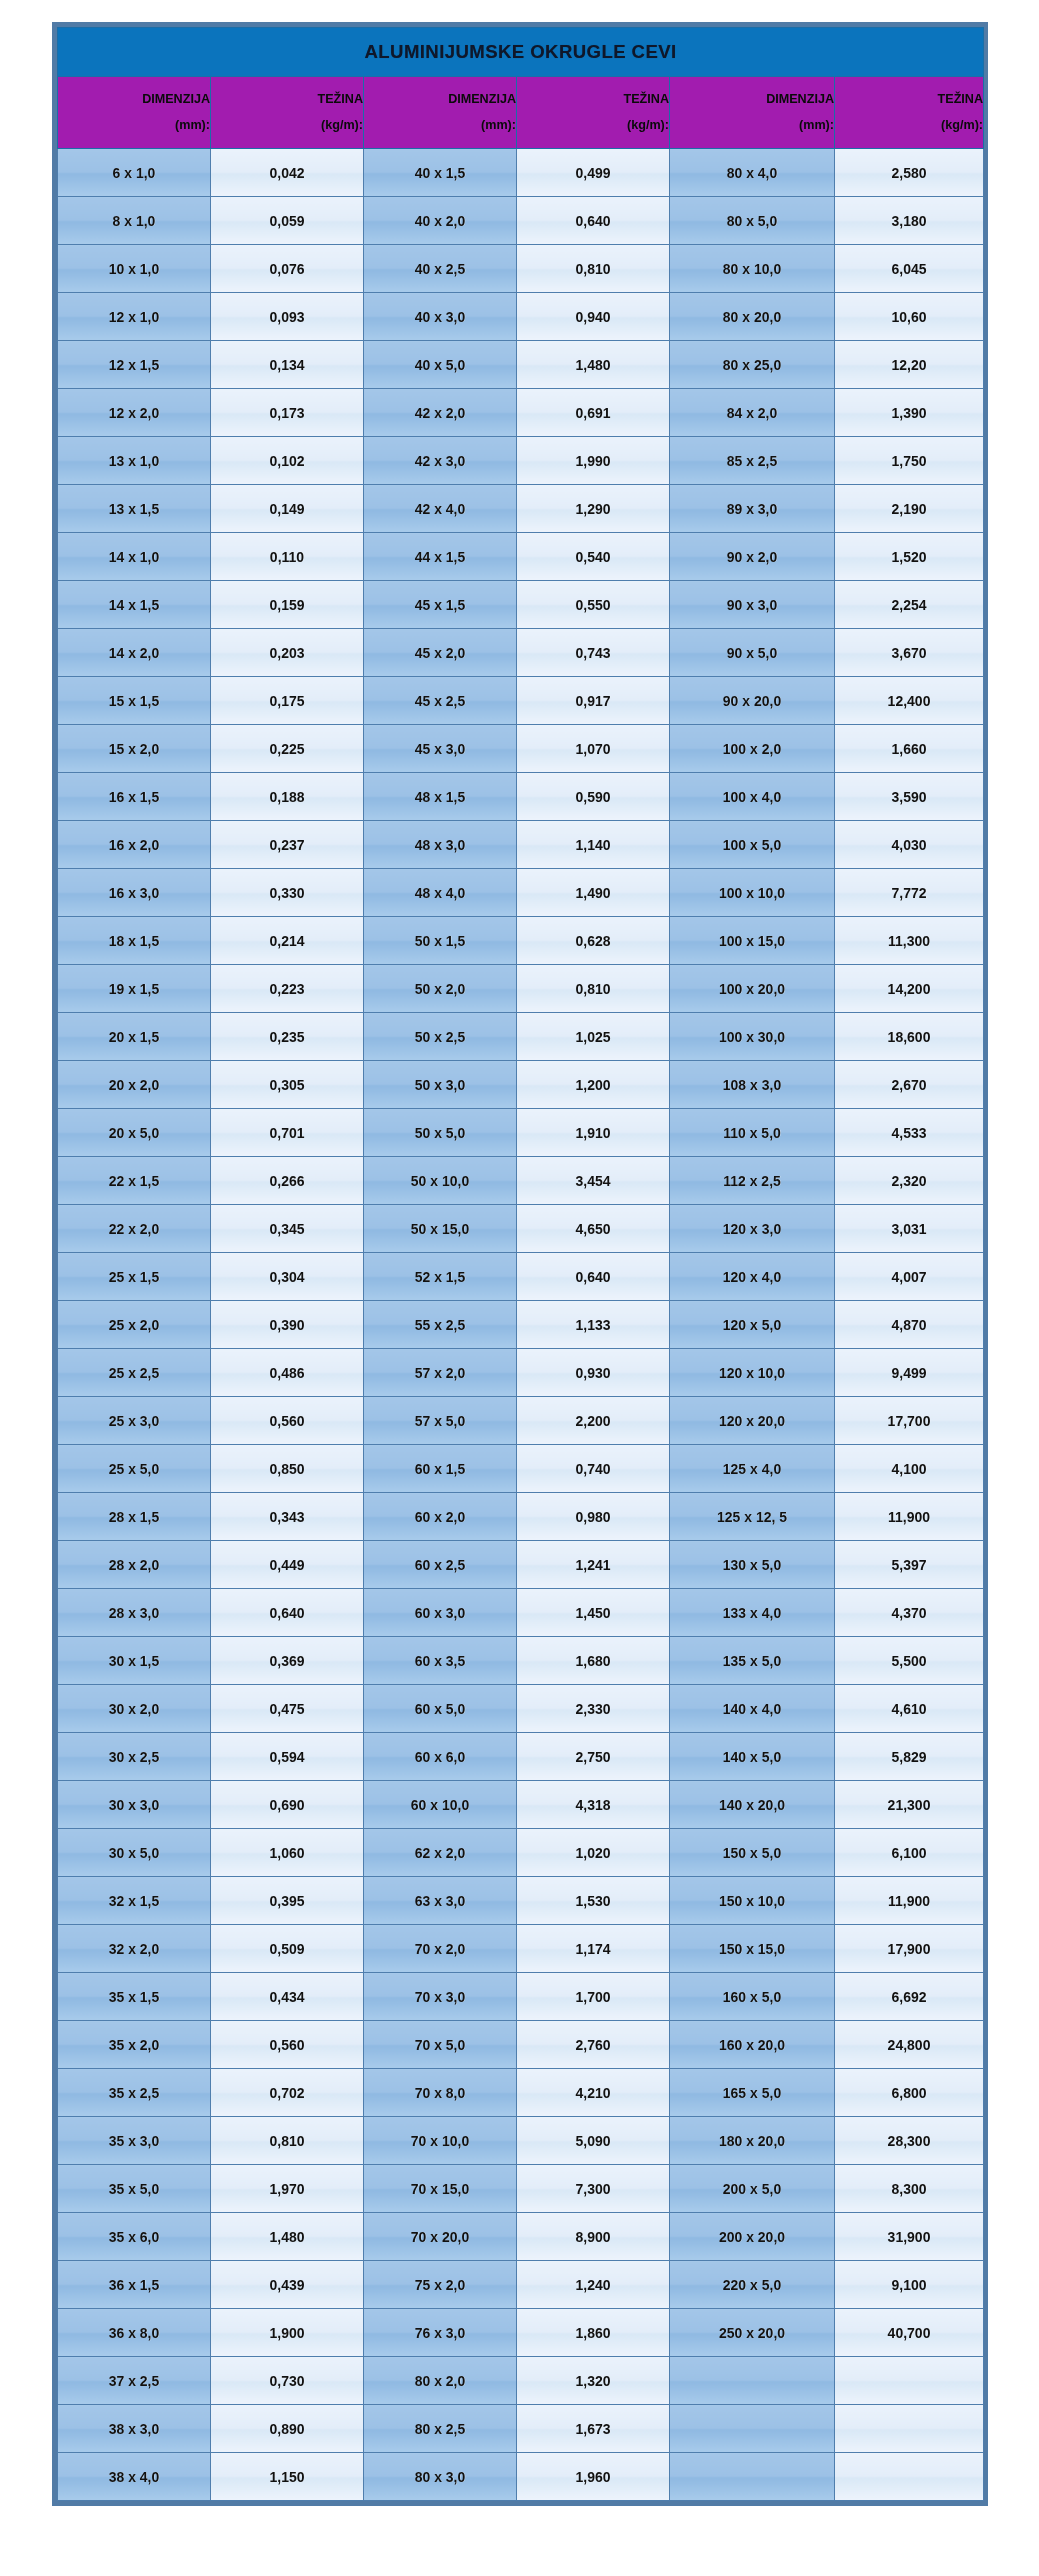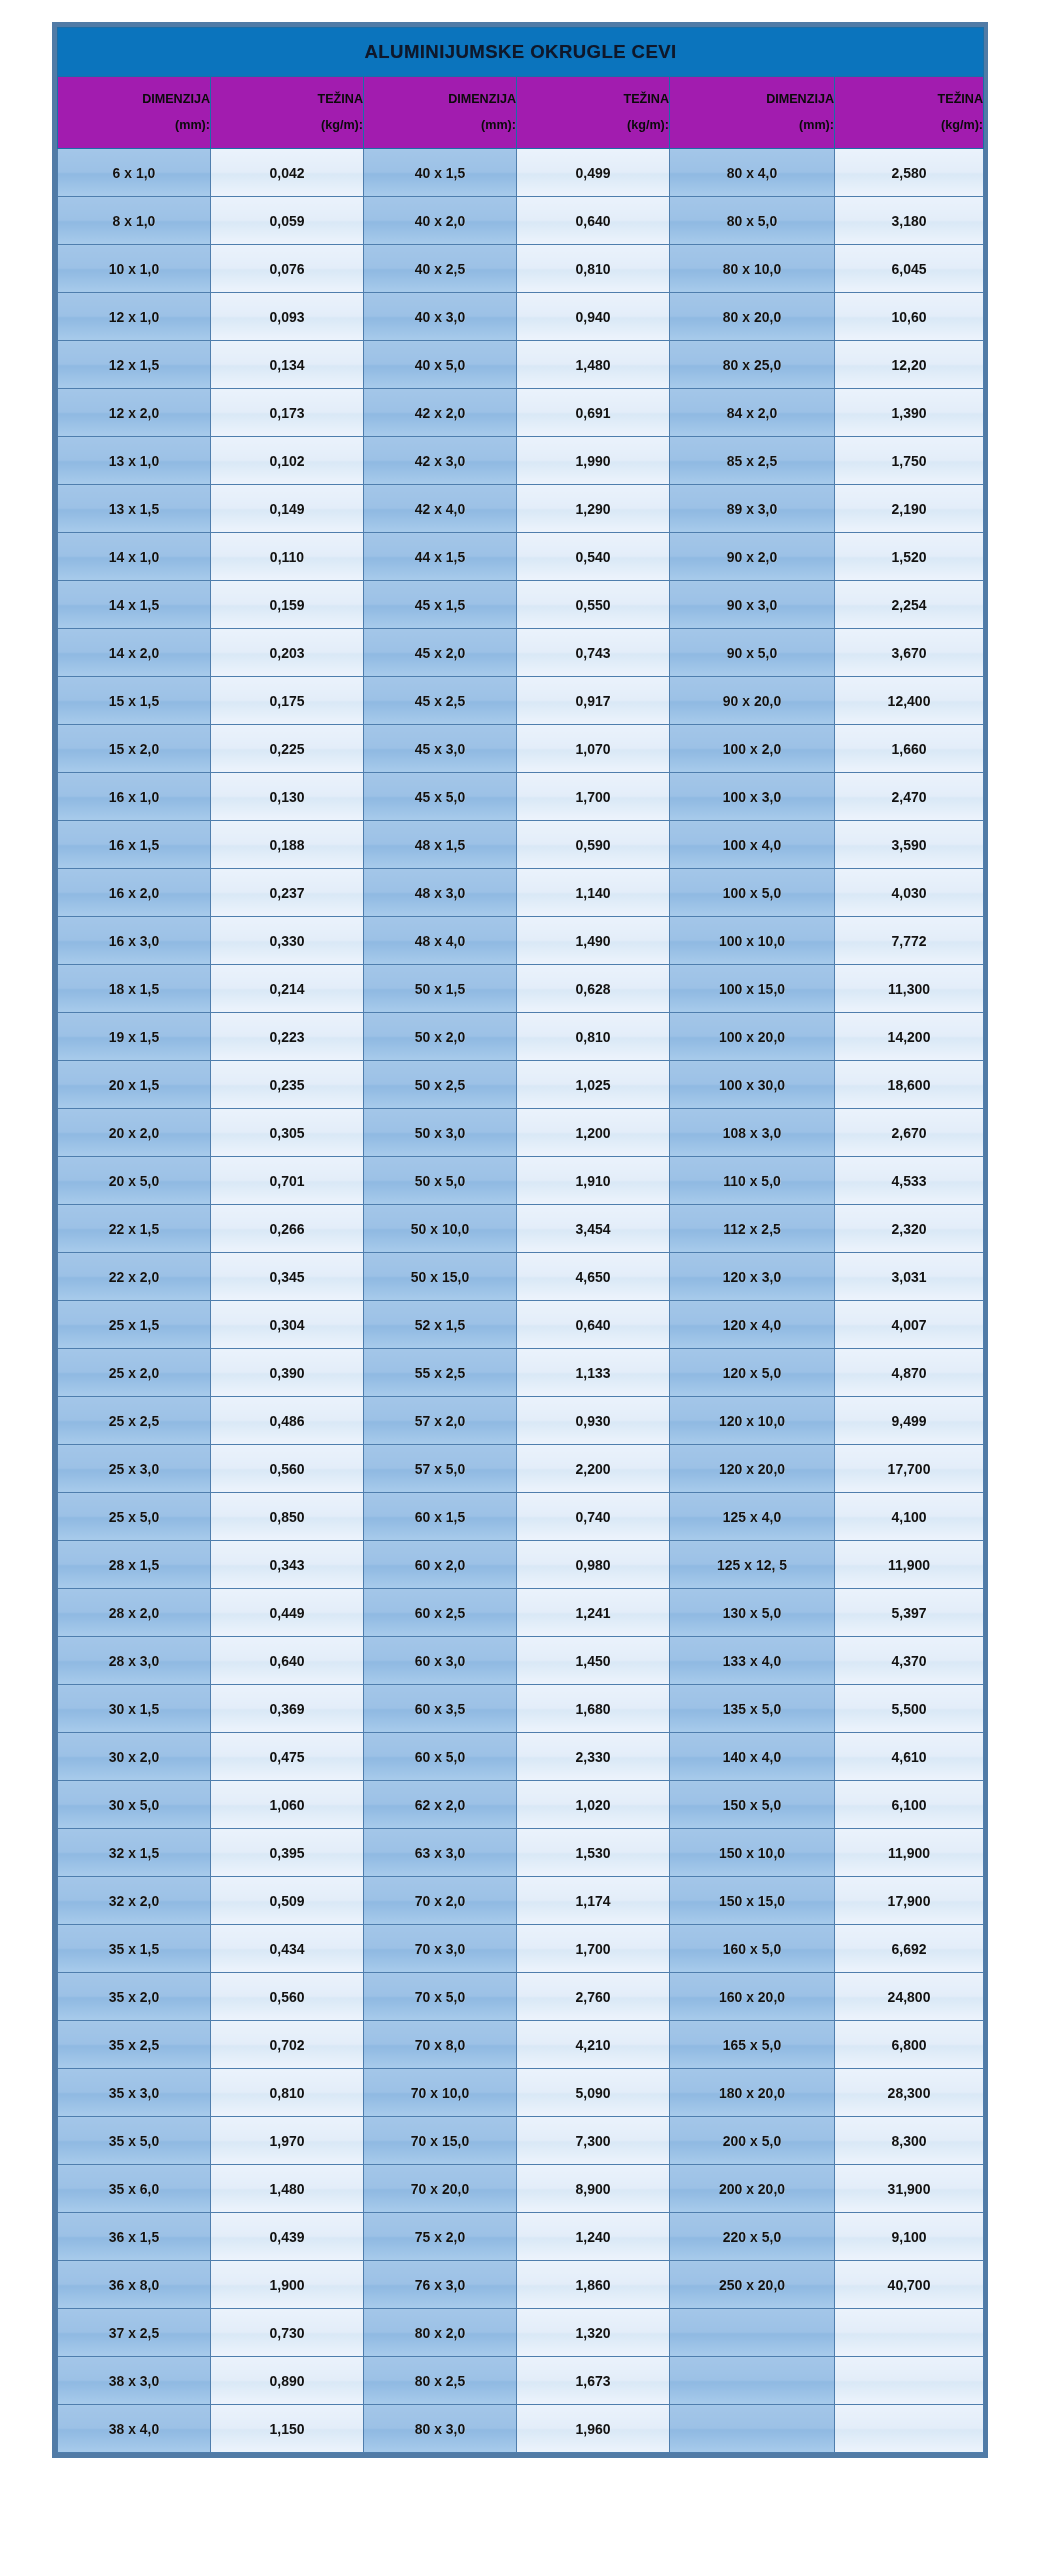--- a/index.html
+++ b/index.html
@@ -239,28 +239,20 @@
           </tr>
           <tr>
             <td class="dim-cell">15 x 2,0</td>
             <td class="wt-cell">0,225</td>
             <td class="dim-cell">45 x 3,0</td>
             <td class="wt-cell">1,070</td>
             <td class="dim-cell">100 x 2,0</td>
             <td class="wt-cell">1,660</td>
           </tr>
           <tr>
-            <td class="dim-cell">16 x 1,0</td>
-            <td class="wt-cell">0,130</td>
-            <td class="dim-cell">45 x 5,0</td>
-            <td class="wt-cell">1,700</td>
-            <td class="dim-cell">100 x 3,0</td>
-            <td class="wt-cell">2,470</td>
-          </tr>
-          <tr>
             <td class="dim-cell">16 x 1,5</td>
             <td class="wt-cell">0,188</td>
             <td class="dim-cell">48 x 1,5</td>
             <td class="wt-cell">0,590</td>
             <td class="dim-cell">100 x 4,0</td>
             <td class="wt-cell">3,590</td>
           </tr>
           <tr>
             <td class="dim-cell">16 x 2,0</td>
             <td class="wt-cell">0,237</td>
@@ -407,20 +399,36 @@
           </tr>
           <tr>
             <td class="dim-cell">30 x 2,0</td>
             <td class="wt-cell">0,475</td>
             <td class="dim-cell">60 x 5,0</td>
             <td class="wt-cell">2,330</td>
             <td class="dim-cell">140 x 4,0</td>
             <td class="wt-cell">4,610</td>
           </tr>
           <tr>
+            <td class="dim-cell">30 x 2,5</td>
+            <td class="wt-cell">0,594</td>
+            <td class="dim-cell">60 x 6,0</td>
+            <td class="wt-cell">2,750</td>
+            <td class="dim-cell">140 x 5,0</td>
+            <td class="wt-cell">5,829</td>
+          </tr>
+          <tr>
+            <td class="dim-cell">30 x 3,0</td>
+            <td class="wt-cell">0,690</td>
+            <td class="dim-cell">60 x 10,0</td>
+            <td class="wt-cell">4,318</td>
+            <td class="dim-cell">140 x 20,0</td>
+            <td class="wt-cell">21,300</td>
+          </tr>
+          <tr>
             <td class="dim-cell">30 x 5,0</td>
             <td class="wt-cell">1,060</td>
             <td class="dim-cell">62 x 2,0</td>
             <td class="wt-cell">1,020</td>
             <td class="dim-cell">150 x 5,0</td>
             <td class="wt-cell">6,100</td>
           </tr>
           <tr>
             <td class="dim-cell">32 x 1,5</td>
             <td class="wt-cell">0,395</td>

